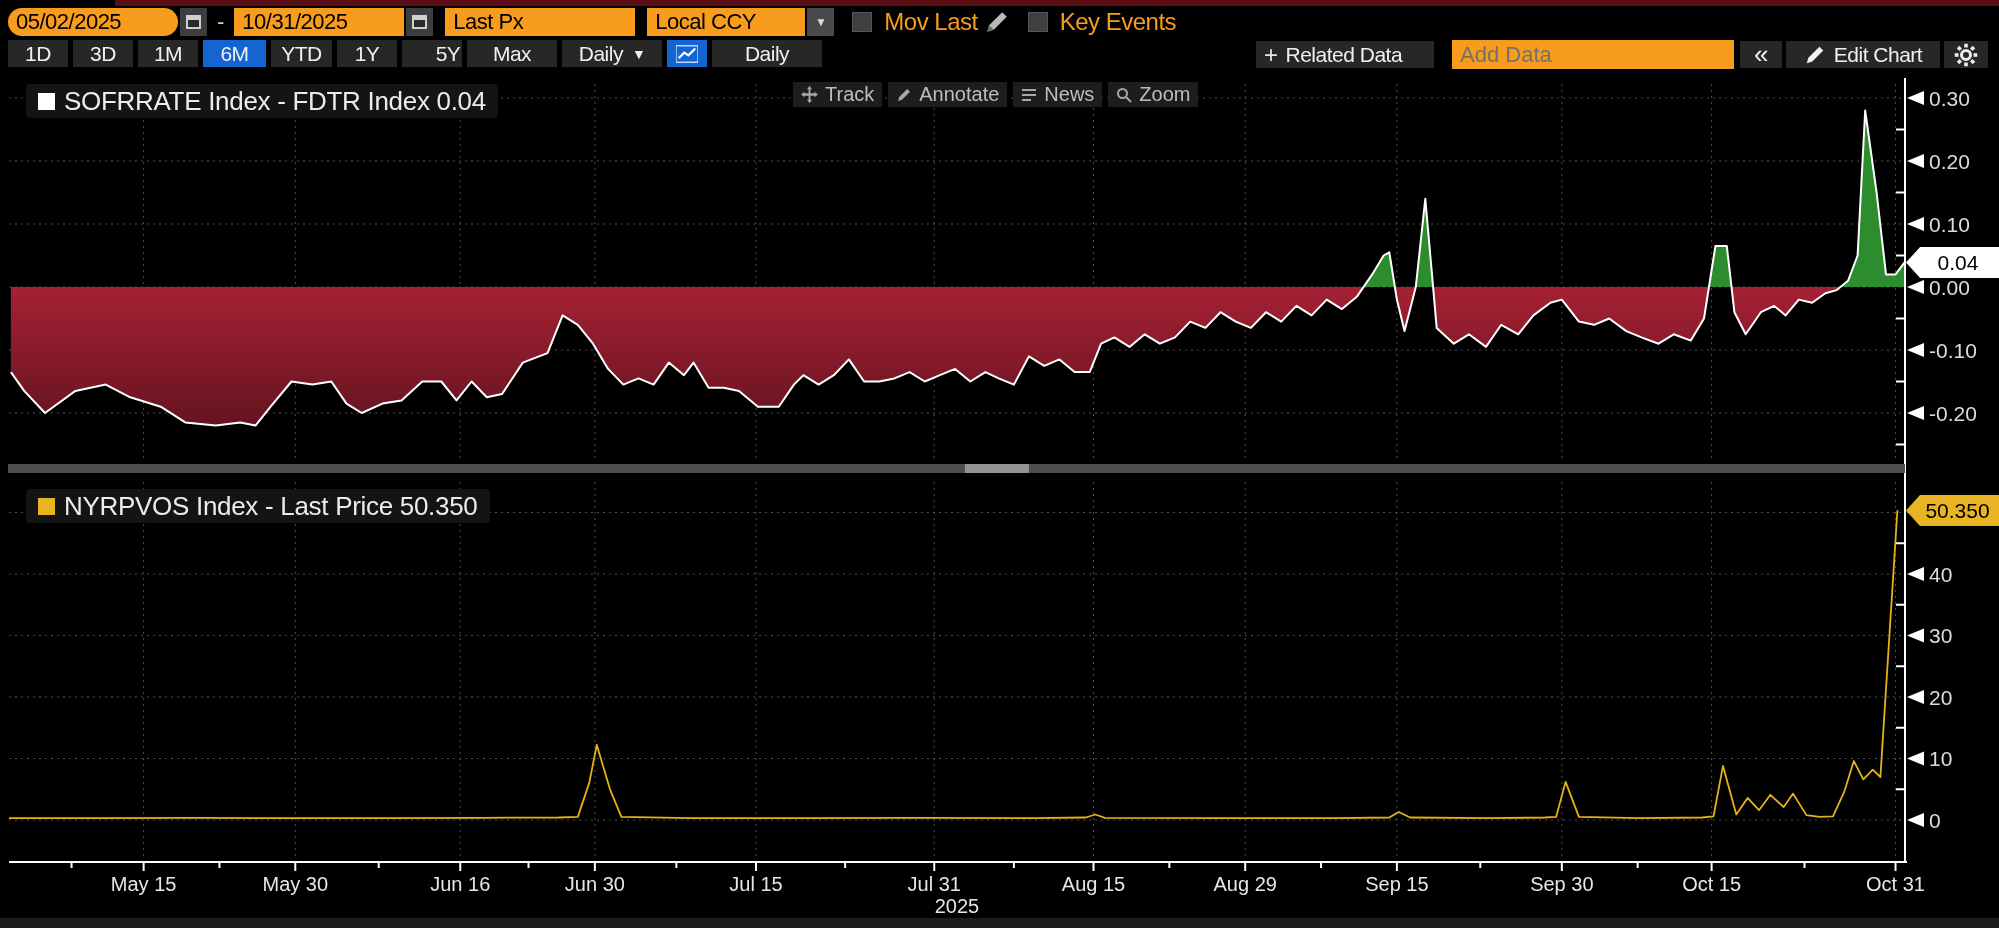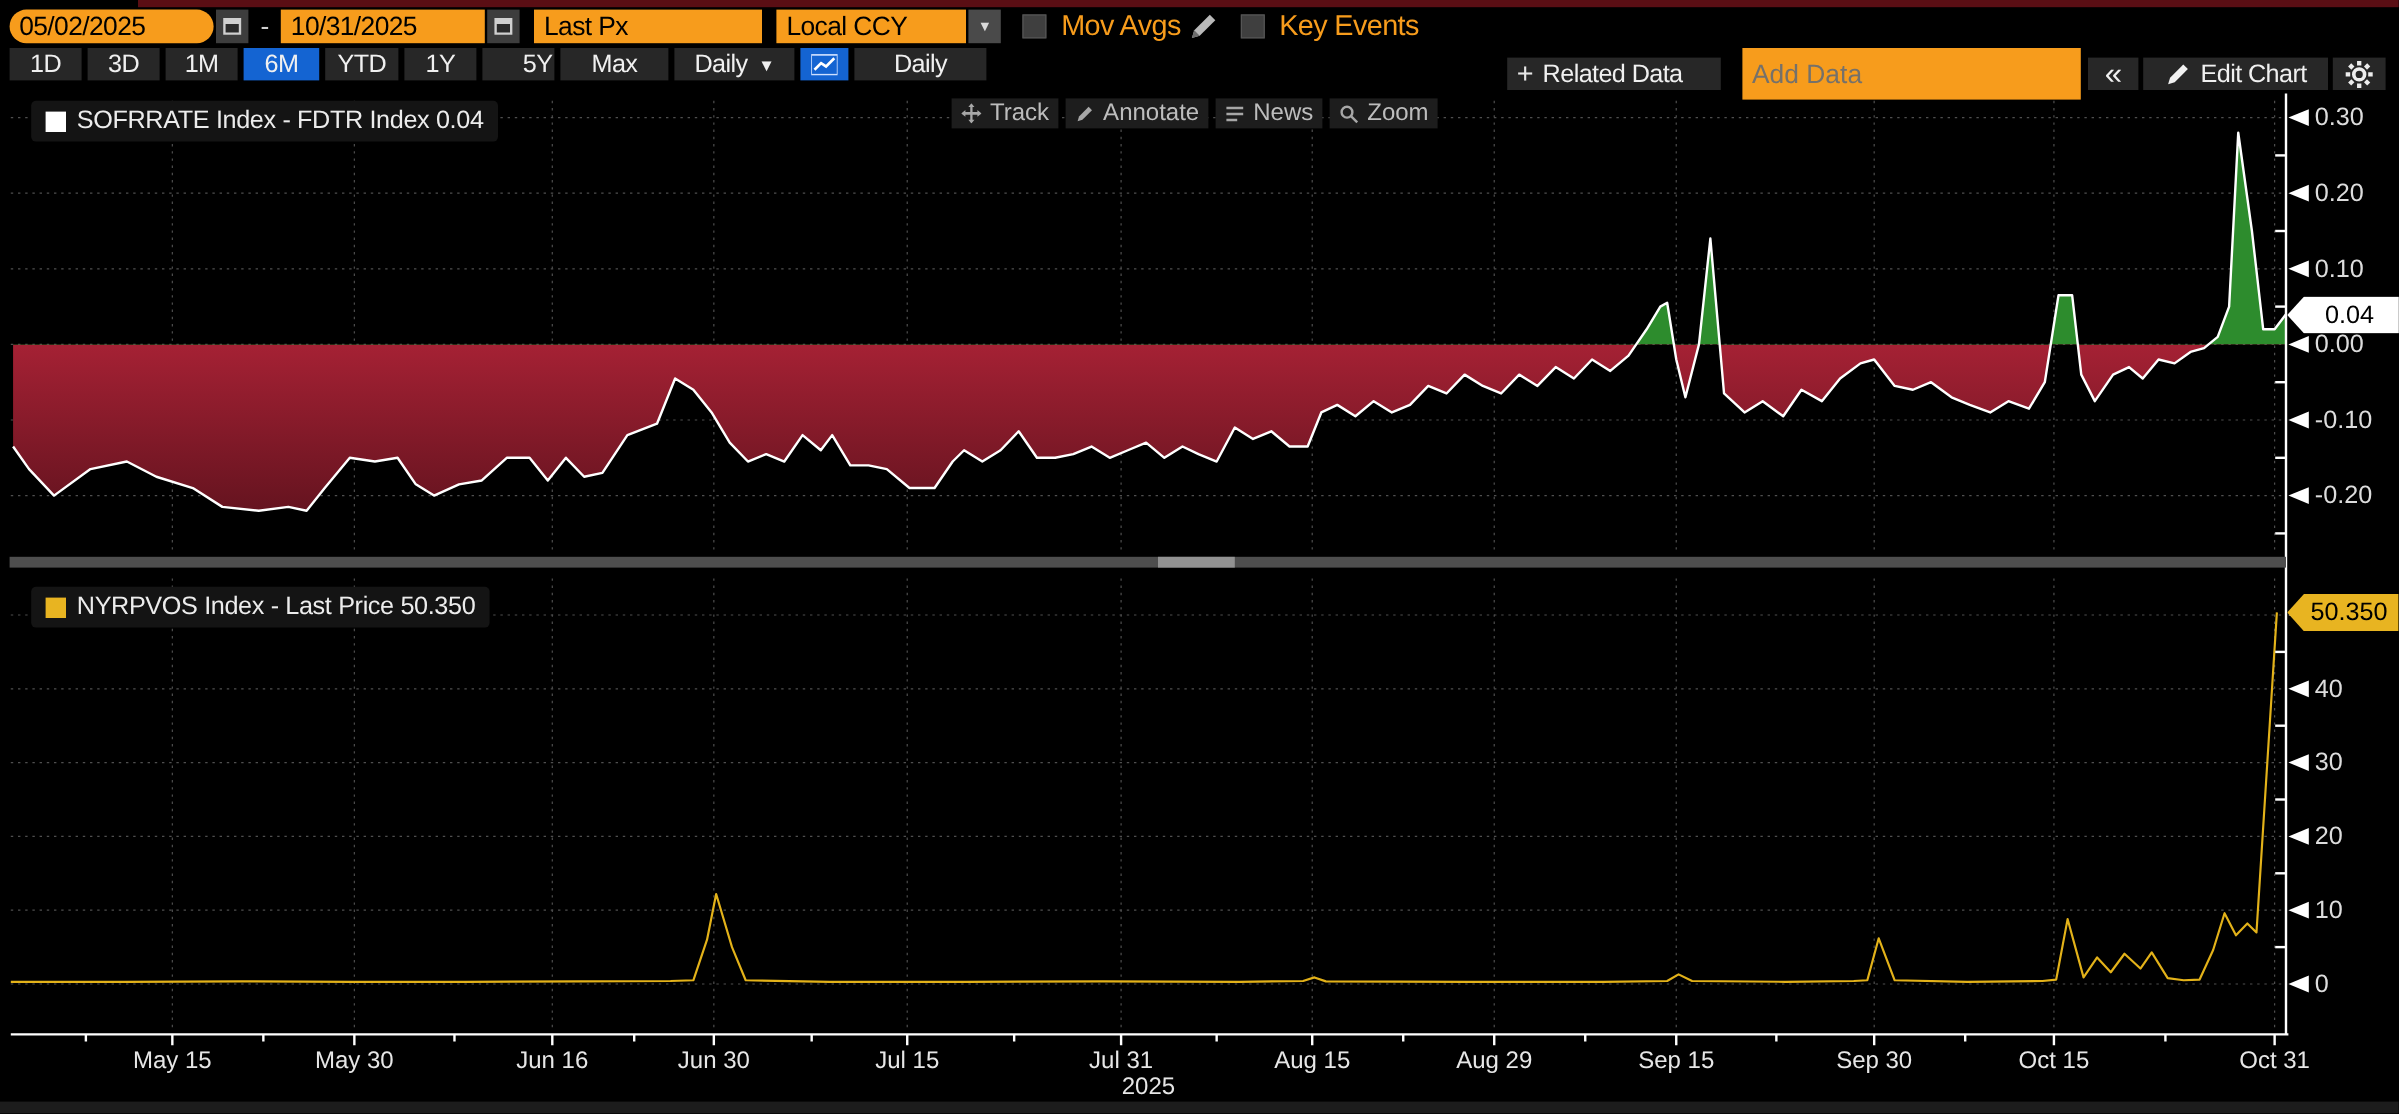--- a/index.html
+++ b/index.html
@@ -23,34 +23,34 @@
     display:flex; align-items:center; justify-content:center; }
   .chk { width:20px; height:20px; background:#3f3f3f; border:1px solid #555; }
   .amber-label { color:#f79c1c; font-size:24px; letter-spacing:-0.5px; }
 
   
   .tab-btn { height:27px; background:#272727; color:#f0f0f0; font-size:21px;
     display:flex; align-items:center; justify-content:center; letter-spacing:-0.5px; }
   .tab-btn.active { background:#1464d2; }
   .icon-btn { height:27px; background:#272727; display:flex; align-items:center; justify-content:center; }
   .icon-btn.blue { background:#1464d2; }
-  .placeholder-input { background:#f79c1c; border:none; height:43px; font-size:22px;
+  .placeholder-input { background:#f79c1c; border:none; height:29px; font-size:22px;
     font-family:"Liberation Sans",sans-serif; padding:0 8px; color:#000000; outline:none; }
   .placeholder-input::placeholder { color:#6f6f6f; opacity:0.95; }
 
   
   .ct-btn { height:25px; background:#1d1d1d; color:#bdbdbd; font-size:20px;
     display:flex; align-items:center; gap:7px; padding:0 8px; }
   .ct-btn svg { flex:none; }
 
   
   .legend { background:#141414; border-radius:4px; height:34px; display:flex;
     align-items:center; gap:9px; padding:0 12px; }
   .legend .swatch { width:17px; height:17px; }
-  .legend .txt { color:#ececec; font-size:21px; letter-spacing:-0.3px; white-space:nowrap; }
+  .legend .txt { color:#ececec; font-size:26px; letter-spacing:-0.3px; white-space:nowrap; }
 
   
   .tag { height:31px; display:flex; align-items:center; justify-content:center;
     font-size:21px; color:#000; padding-left:14px; padding-right:4px;
     clip-path:polygon(0 50%, 15% 0, 100% 0, 100% 100%, 15% 100%); }
 
   
   #splitter { left:8px; top:464px; width:1897px; height:9px; background:#4e4e4e; }
   #splitter-handle { left:965px; top:464px; width:64px; height:9px; background:#929292; }
 
@@ -209,21 +209,21 @@
     <input class="orange-field" style="width: 170px;" readonly="" value="10/31/2025">
     <div class="cal-btn" style="margin-left:2px;">
       <span class="cal-glyph"></span>
     </div>
     <input class="orange-field" style="width: 190px; margin-left: 12px;" readonly="" value="Last Px">
     <input class="orange-field" style="width: 158px; margin-left: 12px;" readonly="" value="Local CCY">
     <div class="dd-btn" style="margin-left:2px;">
       <span>▼</span>
     </div>
     <div class="chk" style="margin-left:18px;"></div>
-    <span class="amber-label" style="margin-left:12px;">Mov Avgs</span>
+    <span class="amber-label" style="margin-left:12px;">Mov Last</span>
     <svg width="26" height="26" viewBox="0 0 16 16" style="margin-left:6px;">
       <path d="M2 14l1.2-4 8-8 2.8 2.8-8 8L2 14z" fill="#b9b9b9"></path>
         <path d="M2 14l1.2-4 2.8 2.8L2 14z" fill="#6d6d6d"></path>
     </svg>
     <div class="chk" style="margin-left:18px;"></div>
     <span class="amber-label" style="margin-left:12px;">Key Events</span>
   </div>
 
   <div class="abs row" style="left:8px; top:40px; gap:5px;">
     <div class="tab-btn" style="width:60px;">1D</div>

